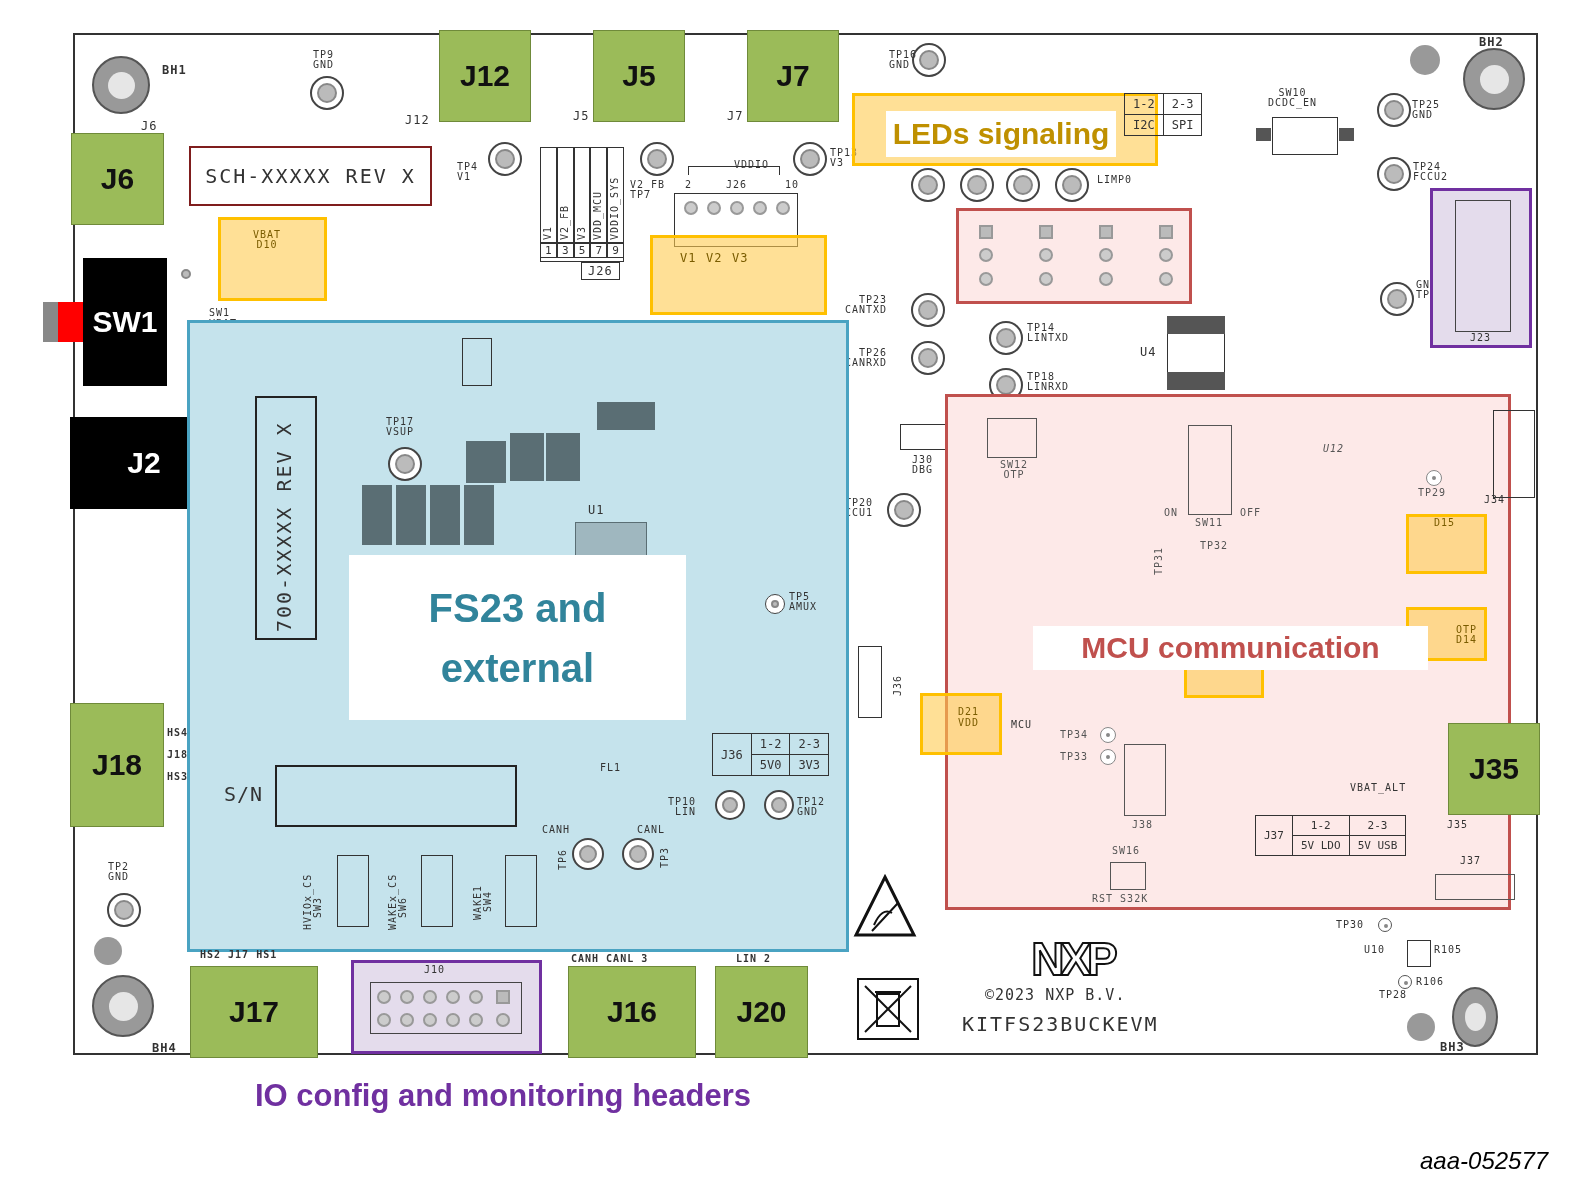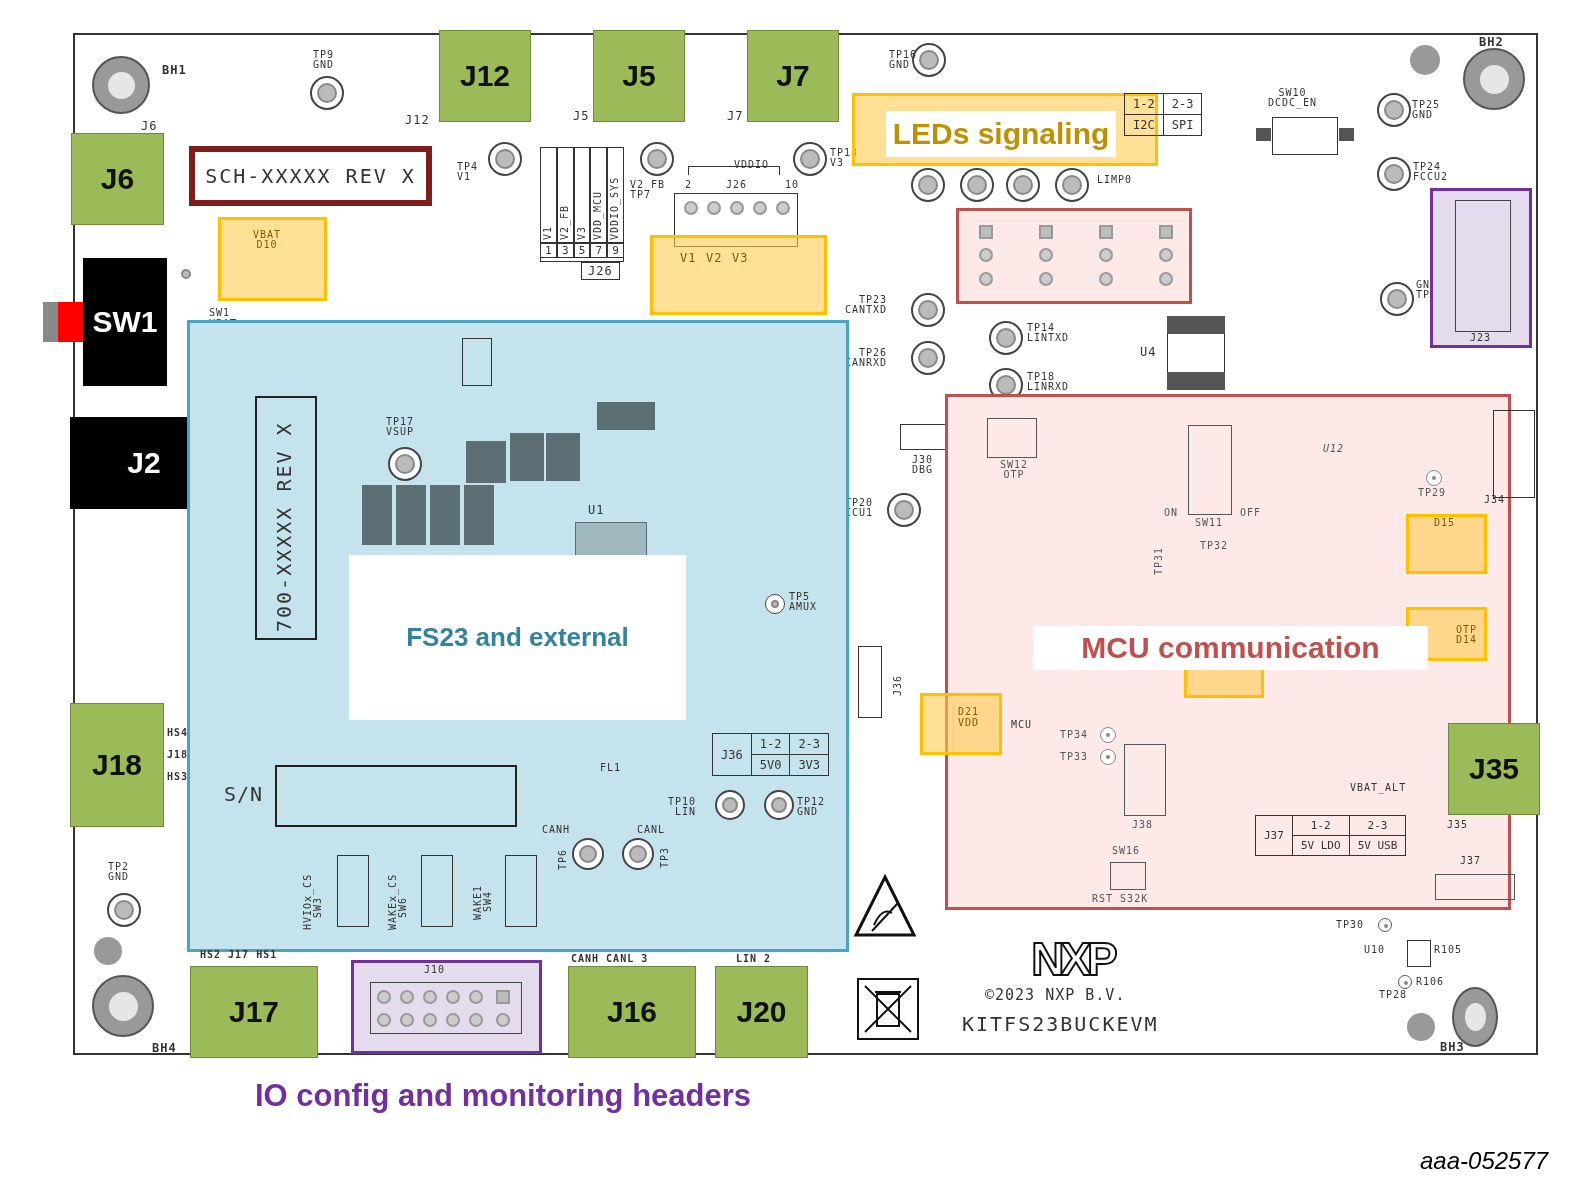--- a/index.html
+++ b/index.html
@@ -79,21 +79,21 @@
 
 <div class="conn" style="left:70px;top:703px;width:94px;height:124px;">
     <span>J18</span>
   </div>
 <div class="silk sm b" style="left:167px;top:722px;line-height:2.2;">
     <div>HS4</div>
     <div>J18</div>
     <div>HS3</div>
   </div>
 
-<div class="abs" style="left:189px;top:146px;width:243px;height:60px;border:6px solid #7f1d1d;box-sizing:border-box;display:flex;align-items:center;justify-content:center;">
+<div class="abs" style="left:189px;top:146px;width:243px;height:60px;border:2px solid #7f1d1d;box-sizing:border-box;display:flex;align-items:center;justify-content:center;">
   <span class="silk" style="position:static;font-size:20px;letter-spacing:2px;">SCH-XXXXX REV X</span>
 </div>
 
 <div class="abs" style="left:540px;top:147px;width:84px;height:115px;border:1.5px solid #333;box-sizing:border-box;display:flex;">
 </div>
 <div class="abs" style="left:540px;top:147px;width:84px;height:96px;display:flex;">
   <div style="flex:1;border:1px solid #333;position:relative;">
       <span class="silk sm vert" style="left:2px;bottom:-8px;top:auto;position:absolute;">V1</span>
     </div>
   <div style="flex:1;border:1px solid #333;position:relative;">
@@ -286,21 +286,21 @@
 <div class="pad" style="left:464px;top:485px;width:30px;height:60px;"></div>
 <div class="pad" style="left:466px;top:441px;width:40px;height:42px;"></div>
 <div class="pad" style="left:510px;top:433px;width:34px;height:48px;"></div>
 <div class="pad" style="left:546px;top:433px;width:34px;height:48px;"></div>
 <div class="pad" style="left:597px;top:402px;width:58px;height:28px;"></div>
 <div class="pad" style="left:462px;top:338px;width:28px;height:46px;background:transparent;border:1.5px solid #333;"></div>
 
 <div class="silk" style="left:588px;top:504px;">U1</div>
 <div class="pad" style="left:575px;top:522px;width:70px;height:32px;background:#9fb7bf;border:1px solid #5a6e74;"></div>
 
-<div class="label-box" style="left:349px;top:555px;width:337px;height:165px;flex-direction:column;font-size:26px;color:#31849b;line-height:1.5;">
+<div class="label-box" style="left:349px;top:555px;width:337px;height:165px;flex-direction:column;font-size:40px;color:#31849b;line-height:1.5;">
   <span>FS23 and external</span>
 </div>
 
 <div class="tp" style="left:765px;top:594px;width:20px;height:20px;border:1px solid #444;"></div>
 <div class="silk sm" style="left:789px;top:592px;line-height:1;">
     <div>TP5</div>
     <div>AMUX</div>
   </div>
 
 <div class="silk" style="left:224px;top:784px;font-size:20px;">S/N</div>

